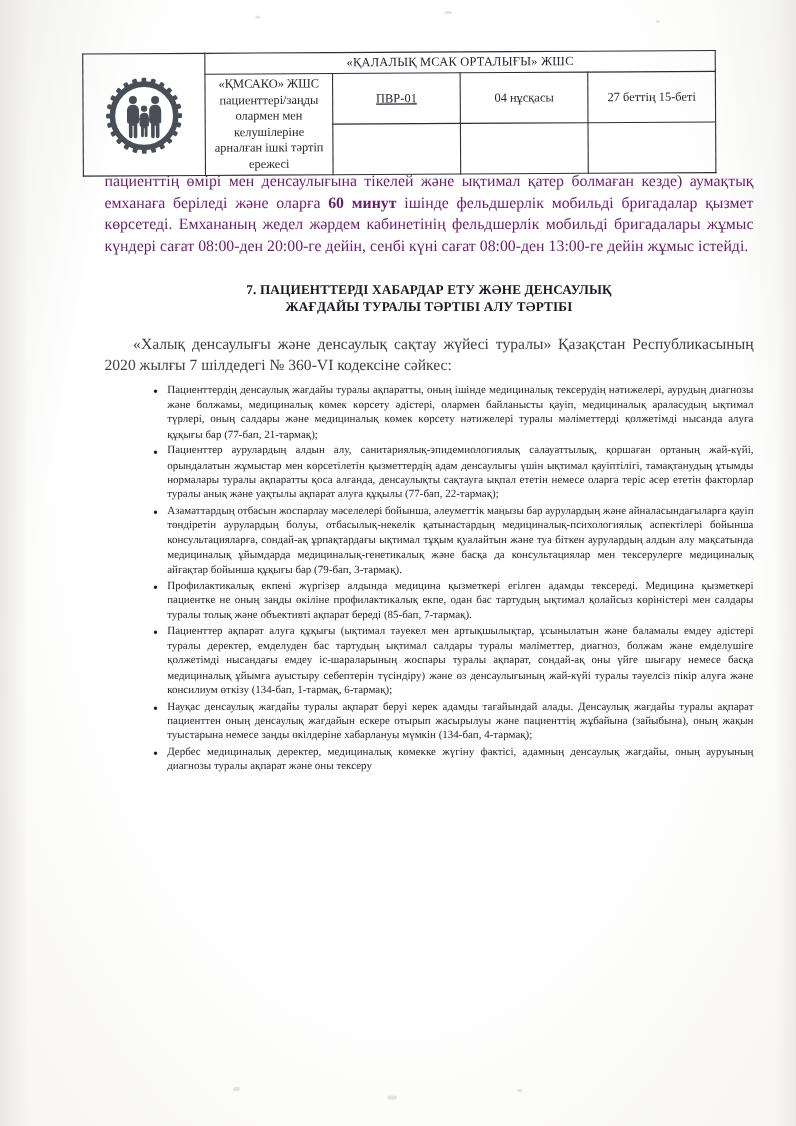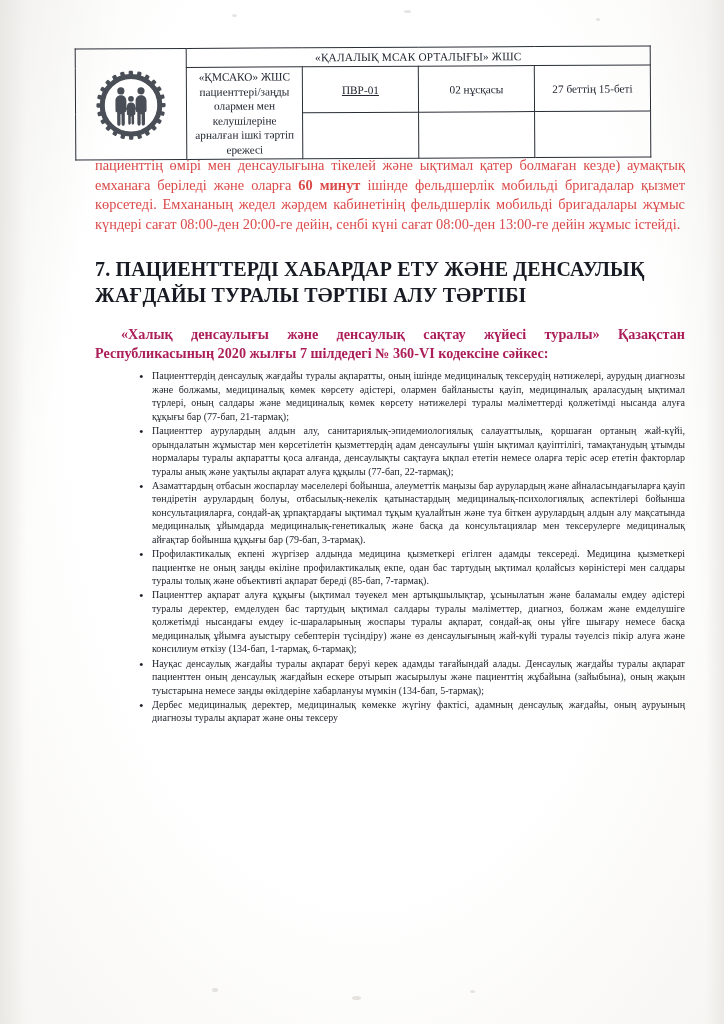--- a/index.html
+++ b/index.html
@@ -111,45 +111,46 @@
     left: 95px;
     top: 156px;
     width: 590px;
   }
   p.para {
     margin: 0 0 0 0;
     font-size: 14.4px;
     line-height: 1.355;
     text-align: justify;
     text-indent: 0;
-    color: #ef4444;
+    color: #701a75;
   }
   p.para.lead {
     text-indent: 0;
   }
   .bold { font-weight: bold; }
 
   h2.section-title {
     margin: 22px 0 0 0;
-    font-size: 20px;
+    font-size: 12px;
     font-weight: bold;
+    text-align: center;
     line-height: 1.32;
     letter-spacing: .15px;
     text-transform: none;
     color: #171b24;
   }
 
   p.intro {
     margin: 16px 0 0 0;
     font-size: 14.2px;
-    font-weight: bold;
+    font-weight: normal;
     line-height: 1.36;
     text-align: justify;
     text-indent: 26px;
-    color: #be185d;
+    color: #404040;
   }
 
   ul.clauses {
     margin: 6px 0 0 0;
     padding: 0;
     list-style: none;
   }
   ul.clauses > li {
     position: relative;
     margin: 0 0 1px 0;
@@ -235,21 +236,21 @@
               <path d="M29.6 49 l15.2 4.4 l-.5 2.6 l-15.3 -4.2 z"></path>
               <path d="M70.4 49 l-15.2 4.4 l.5 2.6 l15.3 -4.2 z"></path>
             </g>
           </svg>
         </td>
         <td class="org-title-cell" colspan="4">«ҚАЛАЛЫҚ МСАК ОРТАЛЫҒЫ» ЖШС</td>
       </tr>
       <tr>
         <td class="doc-name-cell" rowspan="2">«ҚМСАКО» ЖШС пациенттері/заңды олармен мен келушілеріне арналған ішкі тәртіп ережесі</td>
         <td class="code-cell">ПВР-01</td>
-        <td class="ver-cell">02 нұсқасы</td>
+        <td class="ver-cell">04 нұсқасы</td>
         <td class="page-cell">27 беттің 15-беті</td>
       </tr>
       <tr>
         <td>&nbsp;</td>
         <td>&nbsp;</td>
         <td>&nbsp;</td>
       </tr>
     </tbody>
       </table>
   </div>
@@ -264,18 +265,18 @@
     </h2>
 
     <p class="intro">«Халық денсаулығы және денсаулық сақтау жүйесі туралы» Қазақстан Республикасының 2020 жылғы 7 шілдедегі № 360-VI кодексіне сәйкес:</p>
 
     <ul class="clauses">
       <li>Пациенттердің денсаулық жағдайы туралы ақпаратты, оның ішінде медициналық тексерудің нәтижелері, аурудың диагнозы және болжамы, медициналық көмек көрсету әдістері, олармен байланысты қауіп, медициналық араласудың ықтимал түрлері, оның салдары және медициналық көмек көрсету нәтижелері туралы мәліметтерді қолжетімді нысанда алуға құқығы бар (77-бап, 21-тармақ);</li>
       <li>Пациенттер аурулардың алдын алу, санитариялық-эпидемиологиялық салауаттылық, қоршаған ортаның жай-күйі, орындалатын жұмыстар мен көрсетілетін қызметтердің адам денсаулығы үшін ықтимал қауіптілігі, тамақтанудың ұтымды нормалары туралы ақпаратты қоса алғанда, денсаулықты сақтауға ықпал ететін немесе оларға теріс әсер ететін факторлар туралы анық және уақтылы ақпарат алуға құқылы (77-бап, 22-тармақ);</li>
       <li>Азаматтардың отбасын жоспарлау мәселелері бойынша, әлеуметтік маңызы бар аурулардың және айналасындағыларға қауіп төндіретін аурулардың болуы, отбасылық-некелік қатынастардың медициналық-психологиялық аспектілері бойынша консультацияларға, сондай-ақ ұрпақтардағы ықтимал тұқым қуалайтын және туа біткен аурулардың алдын алу мақсатында медициналық ұйымдарда медициналық-генетикалық және басқа да консультациялар мен тексерулерге медициналық айғақтар бойынша құқығы бар (79-бап, 3-тармақ).</li>
       <li>Профилактикалық екпені жүргізер алдында медицина қызметкері егілген адамды тексереді. Медицина қызметкері пациентке не оның заңды өкіліне профилактикалық екпе, одан бас тартудың ықтимал қолайсыз көріністері мен салдары туралы толық және объективті ақпарат береді (85-бап, 7-тармақ).</li>
       <li>Пациенттер ақпарат алуға құқығы (ықтимал тәуекел мен артықшылықтар, ұсынылатын және баламалы емдеу әдістері туралы деректер, емделуден бас тартудың ықтимал салдары туралы мәліметтер, диагноз, болжам және емделушіге қолжетімді нысандағы емдеу іс-шараларының жоспары туралы ақпарат, сондай-ақ оны үйге шығару немесе басқа медициналық ұйымға ауыстыру себептерін түсіндіру) және өз денсаулығының жай-күйі туралы тәуелсіз пікір алуға және консилиум өткізу (134-бап, 1-тармақ, 6-тармақ);</li>
-      <li>Науқас денсаулық жағдайы туралы ақпарат беруі керек адамды тағайындай алады. Денсаулық жағдайы туралы ақпарат пациенттен оның денсаулық жағдайын ескере отырып жасырылуы және пациенттің жұбайына (зайыбына), оның жақын туыстарына немесе заңды өкілдеріне хабарлануы мүмкін (134-бап, 5-тармақ);</li>
+      <li>Науқас денсаулық жағдайы туралы ақпарат беруі керек адамды тағайындай алады. Денсаулық жағдайы туралы ақпарат пациенттен оның денсаулық жағдайын ескере отырып жасырылуы және пациенттің жұбайына (зайыбына), оның жақын туыстарына немесе заңды өкілдеріне хабарлануы мүмкін (134-бап, 4-тармақ);</li>
       <li>Дербес медициналық деректер, медициналық көмекке жүгіну фактісі, адамның денсаулық жағдайы, оның ауруының диагнозы туралы ақпарат және оны тексеру</li>
     </ul>
 
   </div>
 </div>
 
 </body></html>

